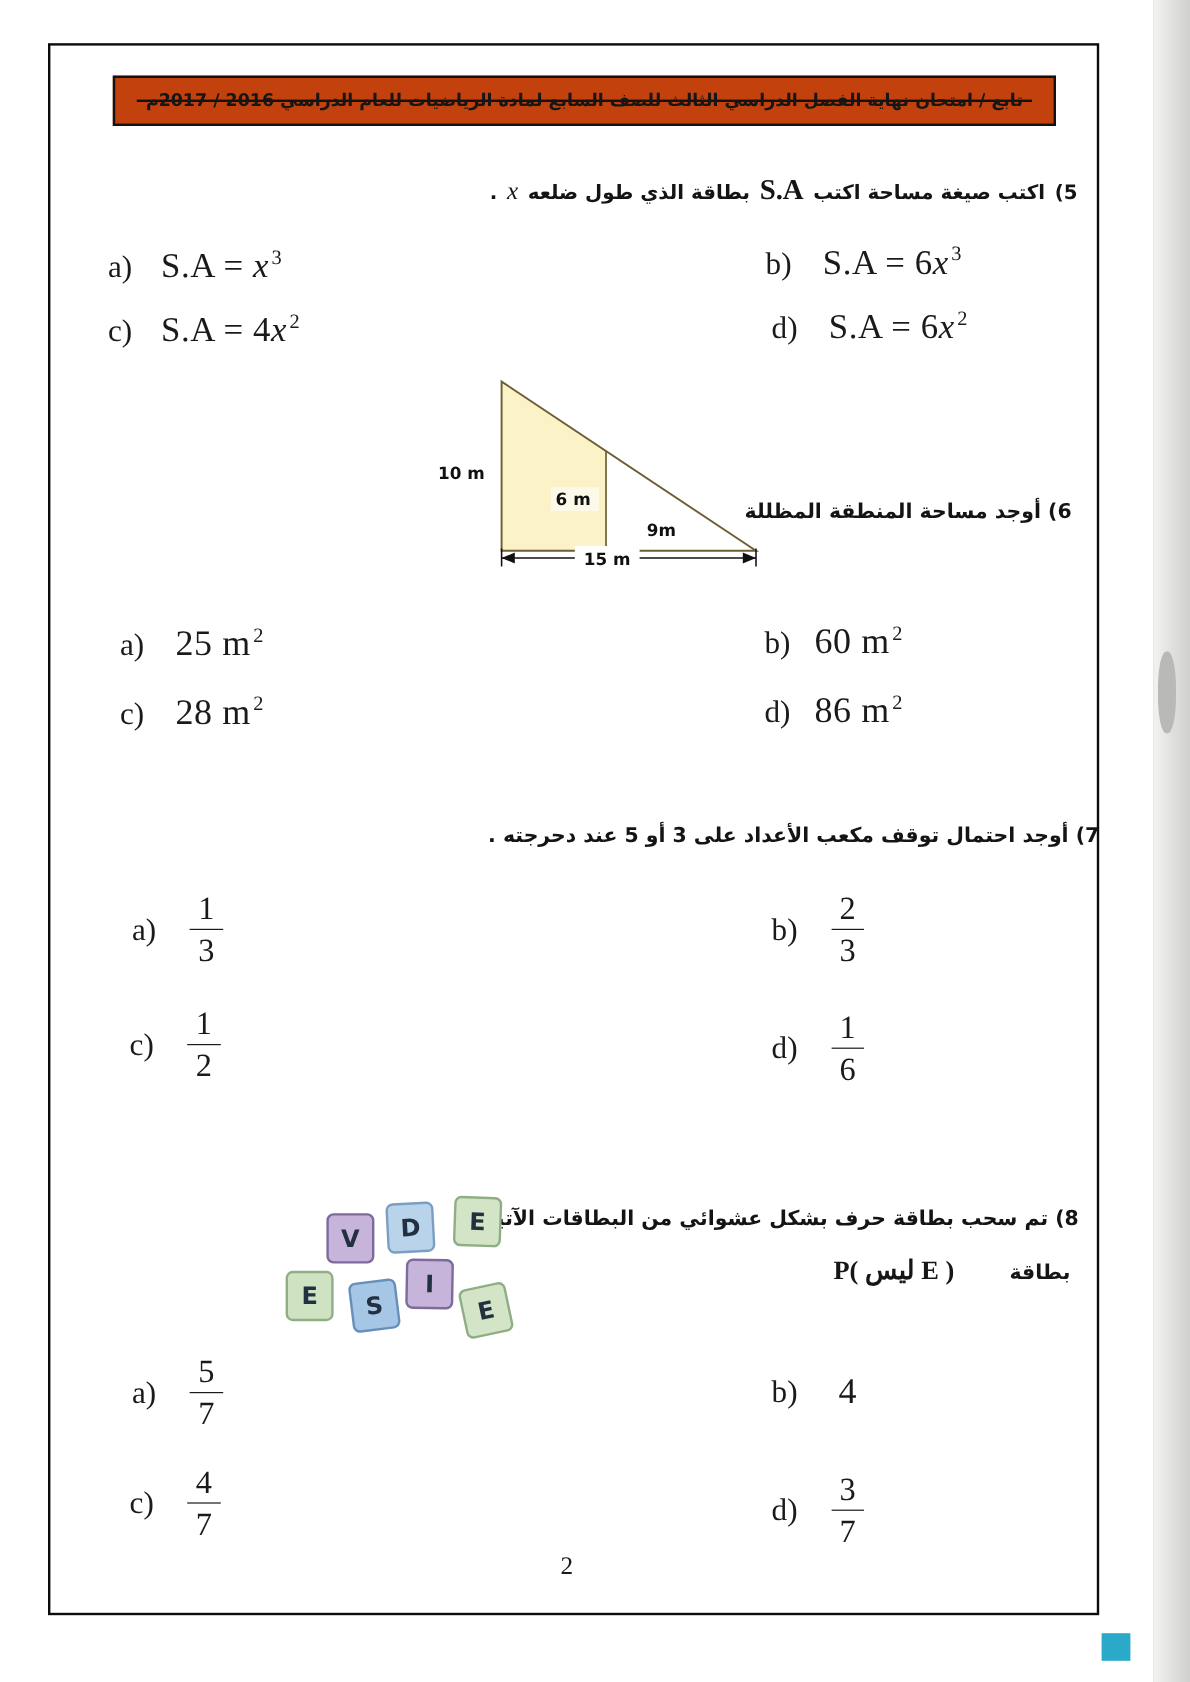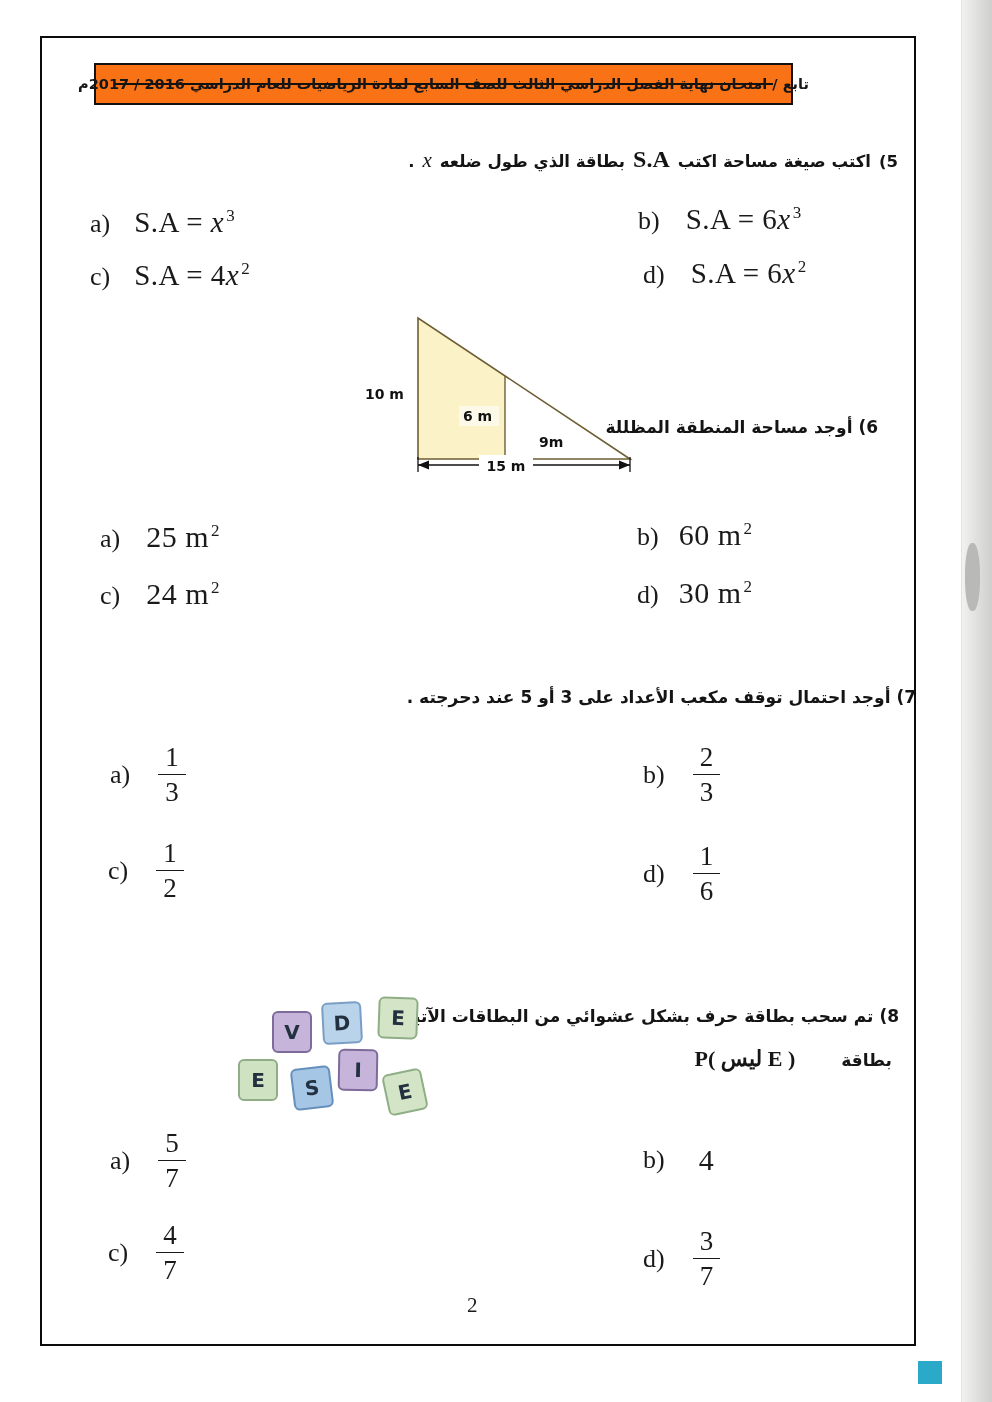--- a/index.html
+++ b/index.html
@@ -7,21 +7,21 @@
   body{position:relative;background:#ffffff;font-family:"DejaVu Sans",sans-serif;color:#161616;overflow:hidden}
 
   
   .scan-strip{position:absolute;left:961px;top:0;width:31px;height:1402px;
     background:linear-gradient(to right,#f2f2f2,#dededc 55%,#cfcfcd);border-left:1px solid #e3e3e1}
   .scan-blob{position:absolute;left:965px;top:543px;width:15px;height:68px;background:#b9b9b7;border-radius:45%}
   .teal-mark{position:absolute;left:918px;top:1361px;width:24px;height:23px;background:#2aa9c9}
 
   .frame{position:absolute;left:40px;top:36px;width:876px;height:1310px;border:2px solid #0b0b0b}
 
-  .header-box{position:absolute;left:94px;top:63px;width:699px;height:42px;border:2px solid #121212;padding:18px;background:#f97316}
+  .header-box{position:absolute;left:94px;top:63px;width:786px;height:42px;border:2px solid #121212;padding:18px;background:#c2410c}
   .header-inner{width:100%;height:100%;border:1px solid #121212;display:flex;align-items:center;justify-content:center}
   .header-inner span{font-weight:bold;font-size:14.5px;direction:rtl;white-space:nowrap}
 
   .qtext{position:absolute;direction:rtl;font-weight:bold;font-size:17px;white-space:nowrap;color:#141414}
 
   .q5line{position:absolute;top:146px;right:94px;direction:rtl;display:flex;align-items:baseline;gap:8px;
     font-weight:bold;font-size:16.5px;white-space:nowrap;color:#141414}
   .math-sa{font-family:"Liberation Serif",serif;font-weight:600;font-size:24px}
   .math-x{font-family:"Liberation Serif",serif;font-style:italic;font-weight:500;font-size:21px}
 
@@ -111,37 +111,37 @@
   <polygon points="65,156 76,151.5 76,160.5" fill="#111"></polygon>
   <polygon points="277,156 266,151.5 266,160.5" fill="#111"></polygon>
   <rect x="126" y="146" width="54" height="20" fill="#ffffff"></rect>
   <text class="flabel" x="153" y="162" text-anchor="middle">15 m</text>
   <text class="flabel" x="12" y="90">10 m</text>
   <rect x="106" y="97" width="40" height="20" fill="#fdf9e8"></rect>
   <text class="flabel" x="110" y="112">6 m</text>
   <text class="flabel" x="186" y="138">9m</text>
 </svg>
 
-<div class="qtext" style="top:417px;right:114px">6) أوجد مساحة المنطقة المظللة</div>
+<div class="qtext" style="top:417px;right:99px">6) أوجد مساحة المنطقة المظللة</div>
 
 <div class="opt" style="left:100px;top:520px;gap:26px">
   <span class="olabel">a)</span>
   <span class="omath" style="font-size:30px"><span>25 m</span><span class="sup">2</span></span>
 </div>
 <div class="opt" style="left:637px;top:518px;gap:20px">
   <span class="olabel">b)</span>
   <span class="omath" style="font-size:30px"><span>60 m</span><span class="sup">2</span></span>
 </div>
 <div class="opt" style="left:100px;top:577px;gap:26px">
   <span class="olabel">c)</span>
-  <span class="omath" style="font-size:30px"><span>24 m</span><span class="sup">2</span></span>
+  <span class="omath" style="font-size:30px"><span>28 m</span><span class="sup">2</span></span>
 </div>
 <div class="opt" style="left:637px;top:576px;gap:20px">
   <span class="olabel">d)</span>
-  <span class="omath" style="font-size:30px"><span>30 m</span><span class="sup">2</span></span>
+  <span class="omath" style="font-size:30px"><span>86 m</span><span class="sup">2</span></span>
 </div>
 
 <div class="qtext" style="top:687px;right:76px">7) أوجد احتمال توقف مكعب الأعداد على 3 أو 5 عند دحرجته .</div>
 
 <div class="fopt" style="left:110px;top:742px;gap:28px">
   <span class="olabel">a)</span>
   <span class="frac">
       <span class="num">1</span>
       <span class="den">3</span>
     </span>

